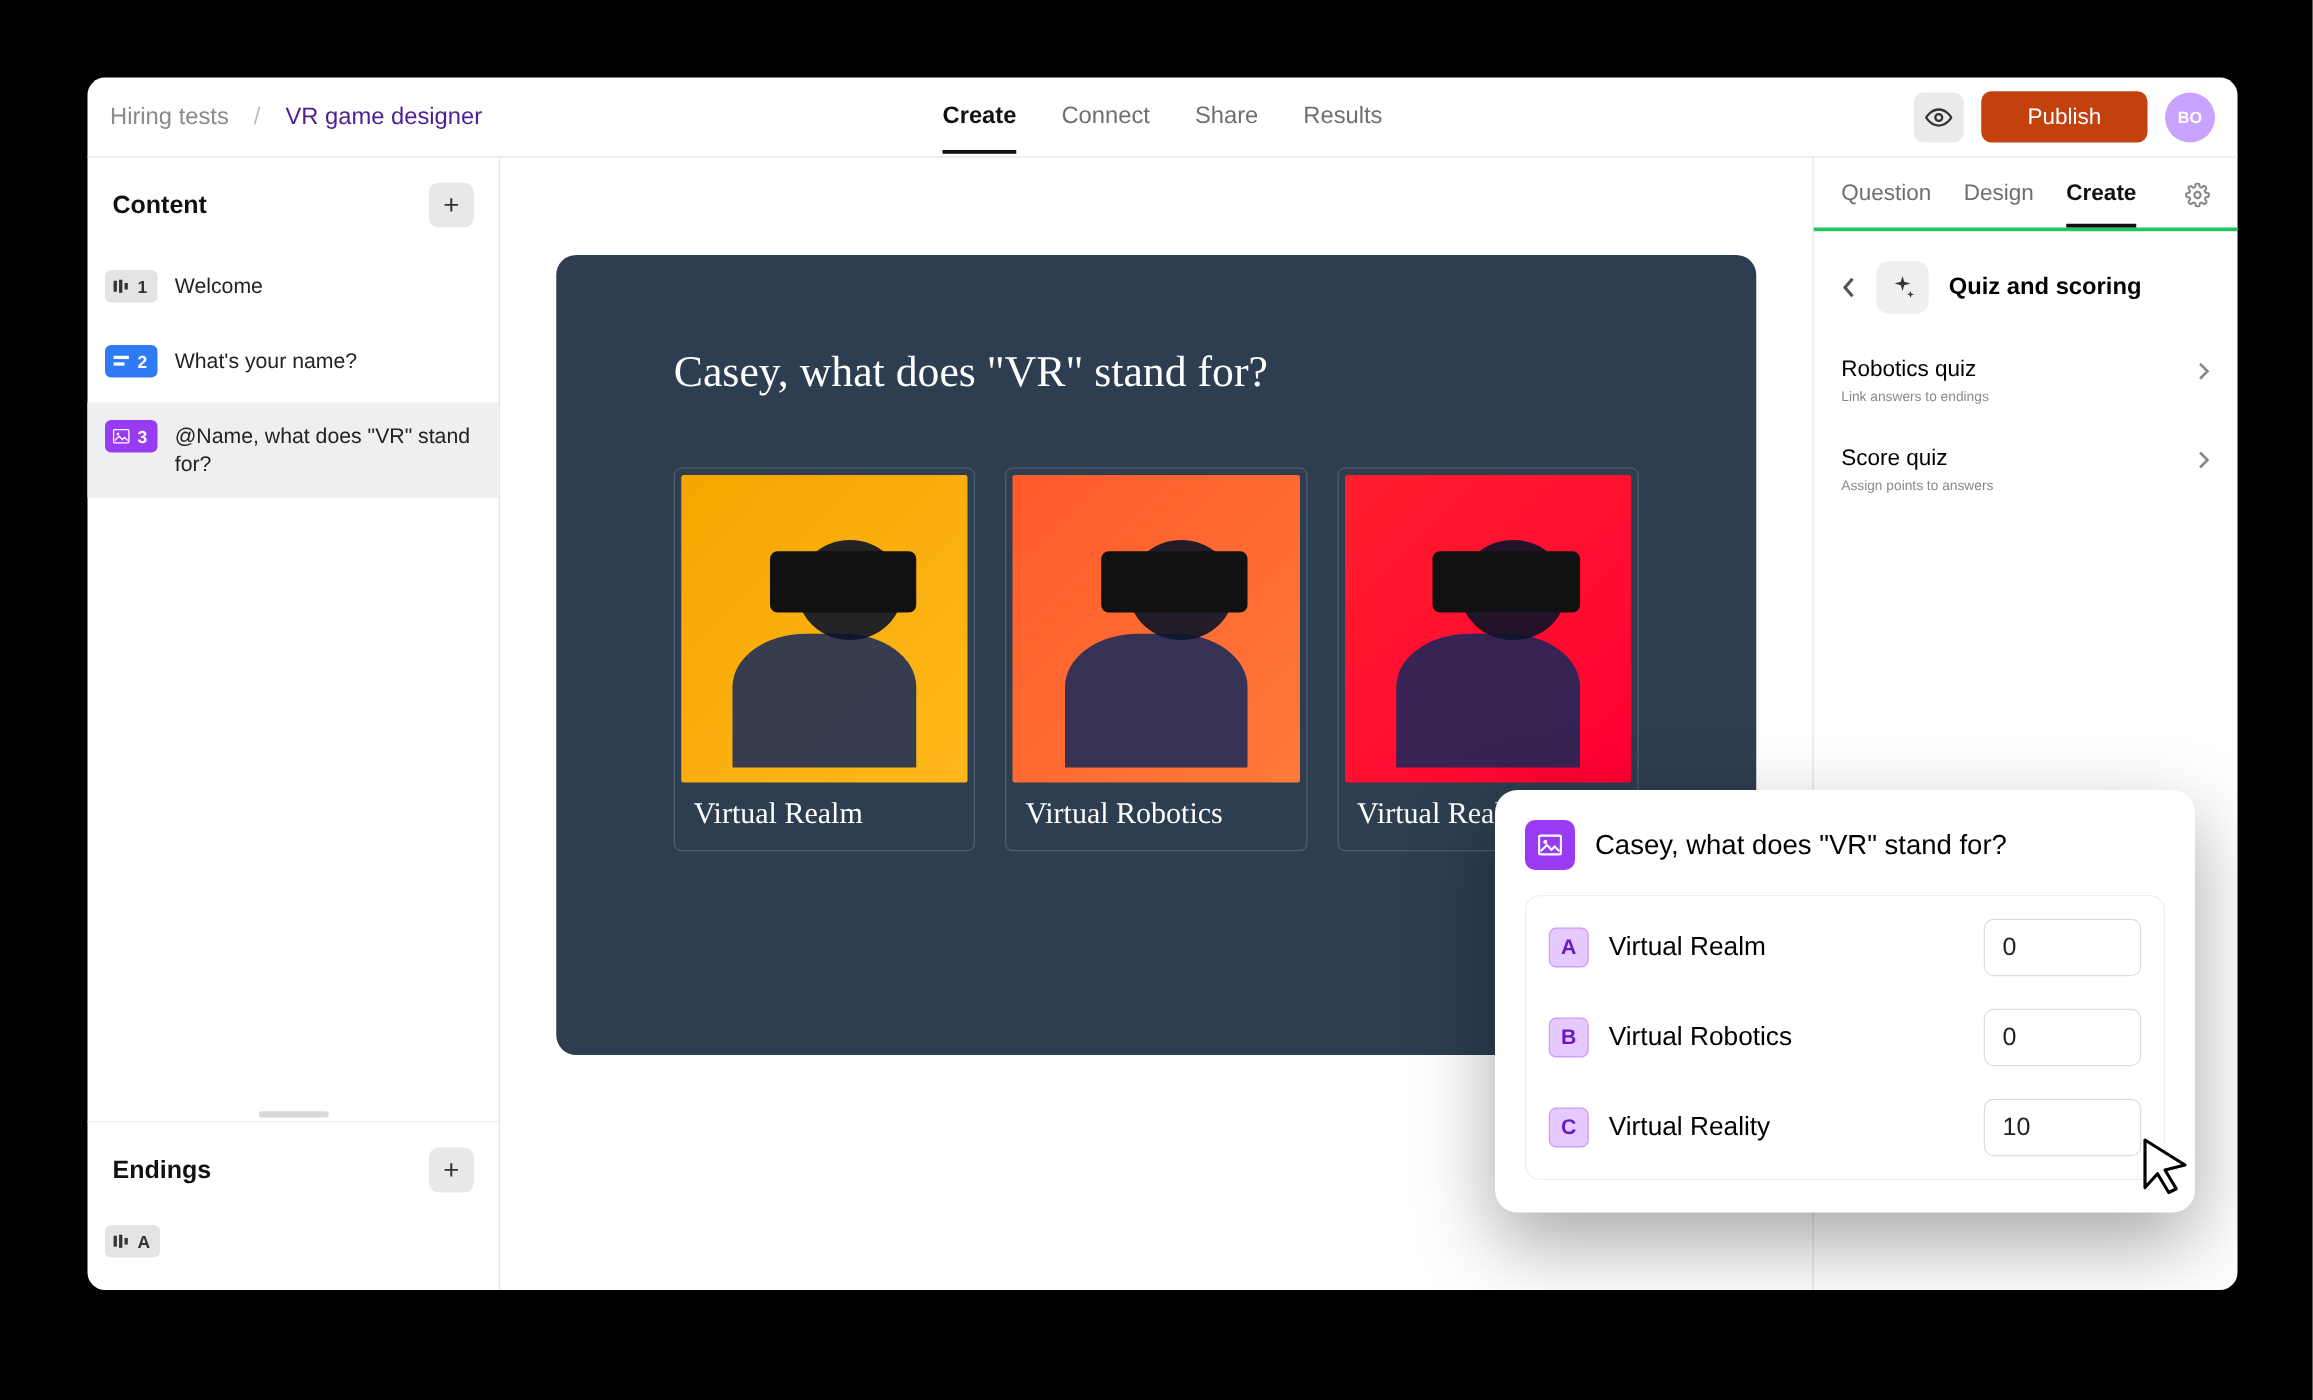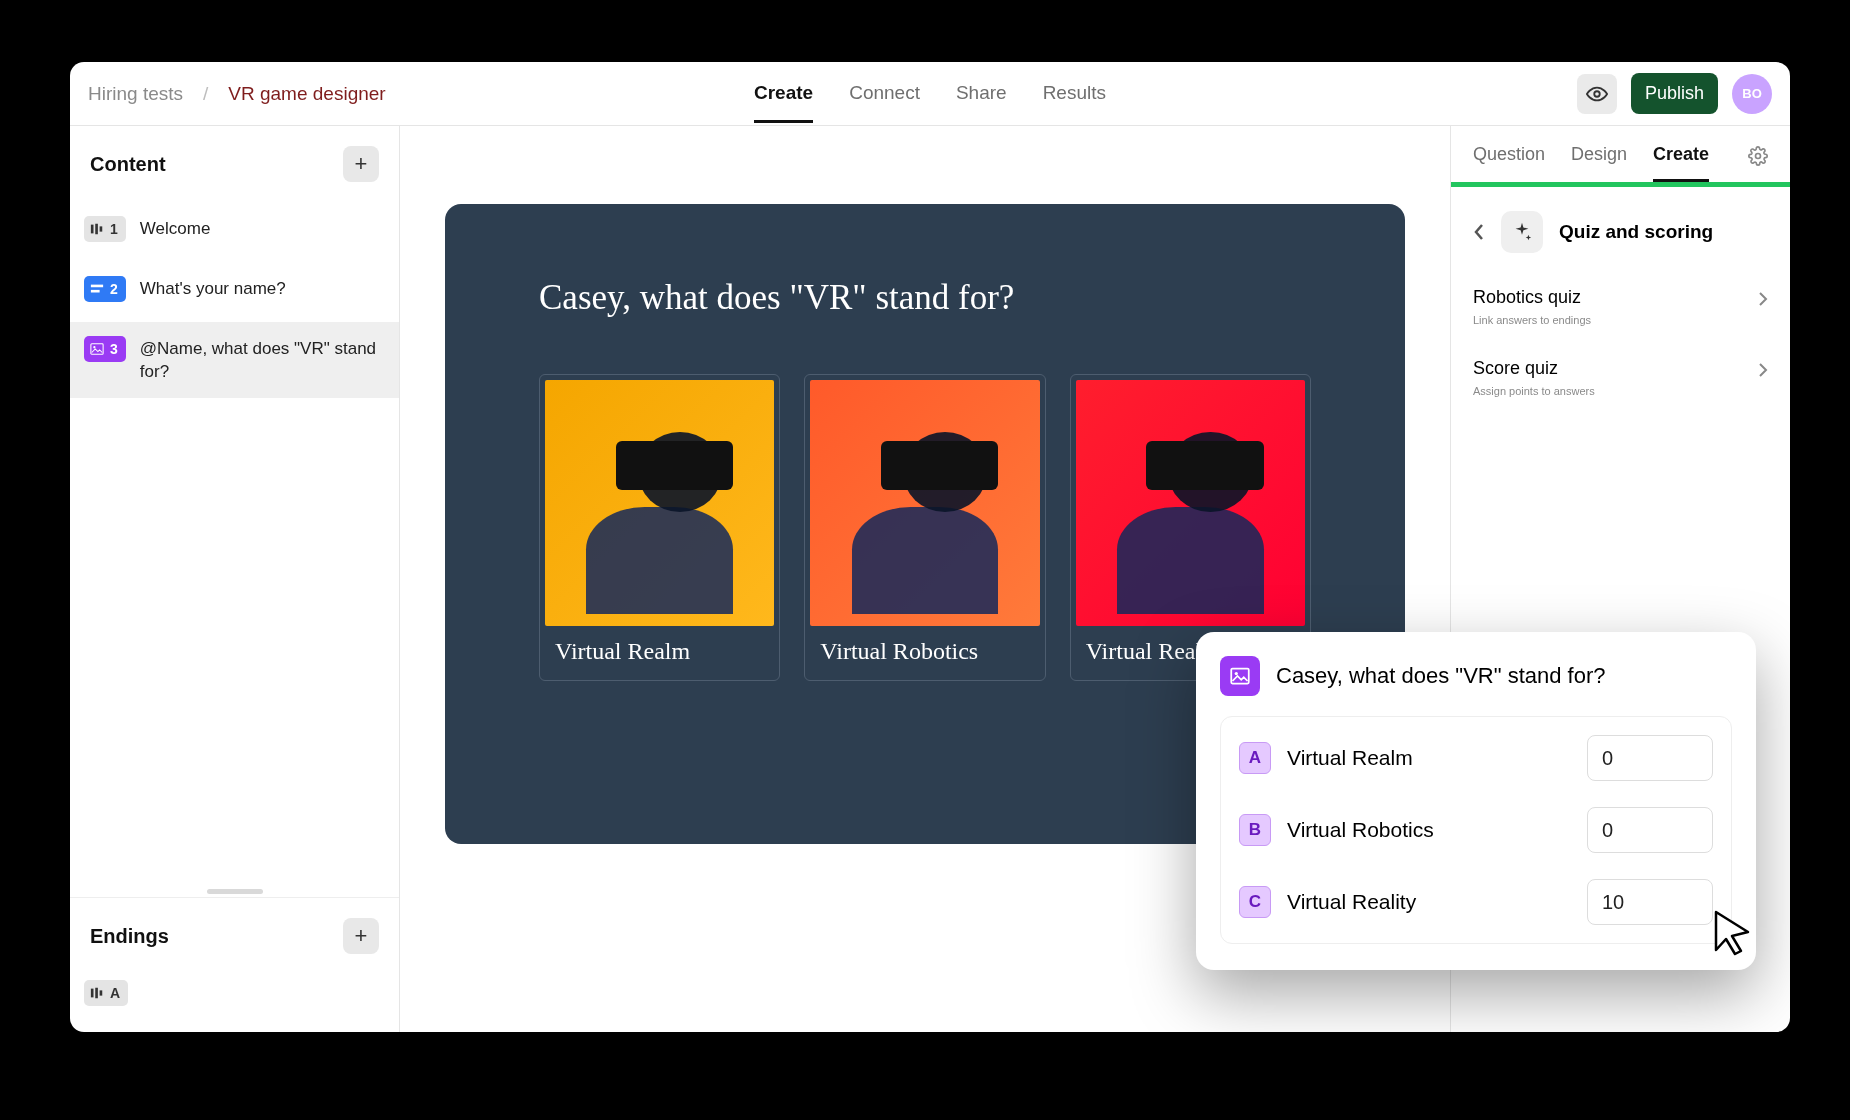--- a/index.html
+++ b/index.html
@@ -51,21 +51,21 @@
   height: 64px;
   border-bottom: 1px solid #e5e5e5;
   display: flex;
   align-items: center;
   padding: 0 18px;
   position: relative;
 }
 .breadcrumbs { display: flex; align-items: center; gap: 20px; font-size: 19px; }
 .crumb-muted { color: #8a8a8a; }
 .crumb-sep { color: #bdbdbd; }
-.crumb-current { color: #7f1d1d; font-weight: 500; }
+.crumb-current { color: #4c1d95; font-weight: 500; }
 
 .header-tabs {
   position: absolute;
   left: 50%; transform: translateX(-50%);
   display: flex; gap: 36px;
 }
 .header-tab {
   font-size: 19px;
   color: #6f6f6f;
   padding: 18px 0 16px;
@@ -74,22 +74,22 @@
 }
 .header-tab.active { color: #111; font-weight: 600; border-bottom-color: #111; }
 
 .header-right { margin-left: auto; display: flex; align-items: center; gap: 14px; }
 .preview-btn {
   width: 40px; height: 40px; border-radius: 8px;
   background: #eaeaea; display: flex; align-items: center; justify-content: center;
   cursor: pointer;
 }
 .publish-btn {
-  background: #14532d; color: #fff; border-radius: 8px;
-  padding: 10px 14px; font-size: 18px; cursor: pointer;
+  background: #c2410c; color: #fff; border-radius: 8px;
+  padding: 10px 37px; font-size: 18px; cursor: pointer;
 }
 .avatar {
   width: 40px; height: 40px; border-radius: 50%;
   background: #c9a3ff; color: #fff; font-size: 13px;
   font-weight: 600; display: flex; align-items: center; justify-content: center;
 }
 
 
 .body {
   flex: 1;
@@ -175,21 +175,21 @@
   background: #111; border-radius: 6px;
 }
 .vr-figure .body {
   position: absolute; bottom: 0; left: 10%; width: 80%; height: 48%;
   background: rgba(20,40,90,0.85); border-radius: 40% 40% 0 0;
 }
 .choice-label { color: #fff; font-size: 24px; padding: 12px 10px 10px; font-family: Georgia, serif; }
 
 
 .sidebar-right { border-left: 1px solid #e5e5e5; padding: 0; }
-.right-tabs { display: flex; gap: 26px; align-items: center; padding: 18px 22px 0 22px; border-bottom: 5px solid #22c55e; }
+.right-tabs { display: flex; gap: 26px; align-items: center; padding: 18px 22px 0 22px; border-bottom: 3px solid #22c55e; }
 .right-tab { font-size: 18px; color: #6f6f6f; padding-bottom: 14px; cursor: pointer; border-bottom: 3px solid transparent; }
 .right-tab.active { color: #111; font-weight: 600; border-bottom-color: #111; }
 .right-gear { margin-left: auto; color: #888; cursor: pointer; padding-bottom: 14px; }
 
 .quiz-head { display: flex; align-items: center; gap: 16px; padding: 24px 22px 18px; }
 .back-chevron { font-size: 20px; color: #555; cursor: pointer; }
 .sparkle-badge {
   width: 42px; height: 42px; border-radius: 10px; background: #efefef;
   display:flex; align-items:center; justify-content:center;
 }

